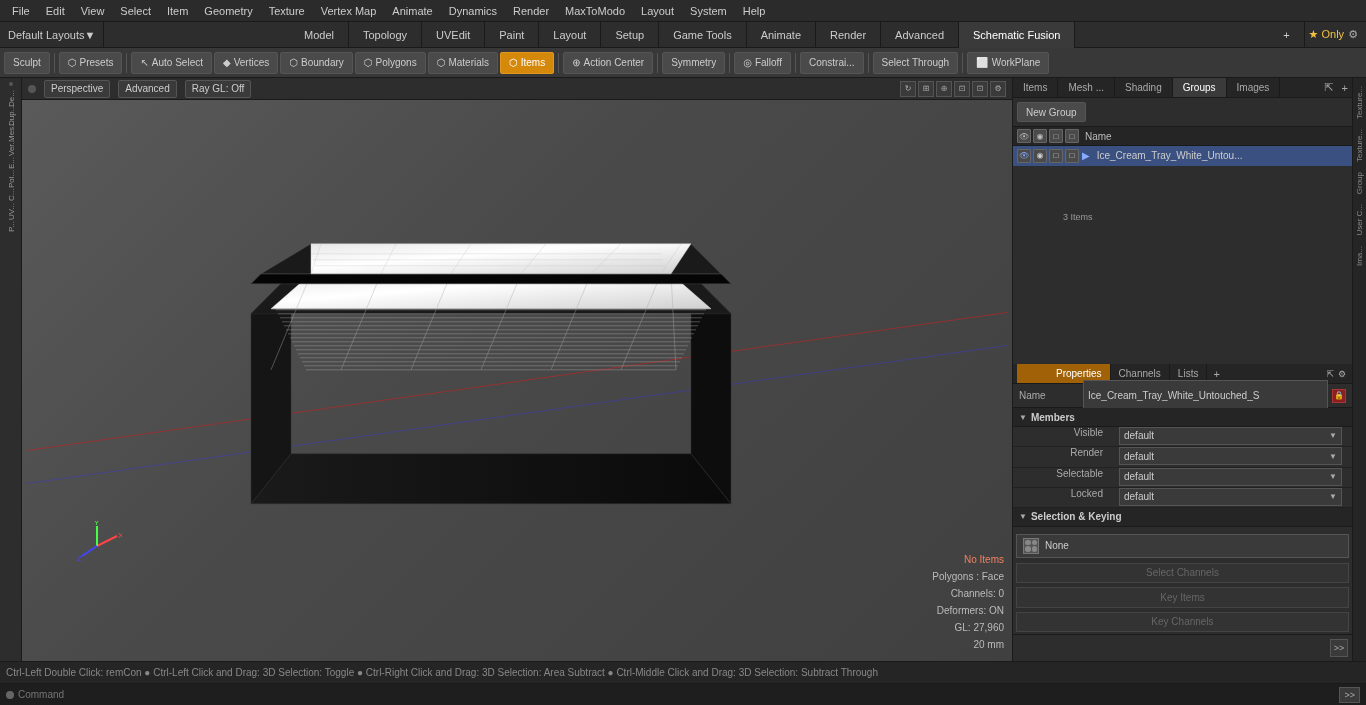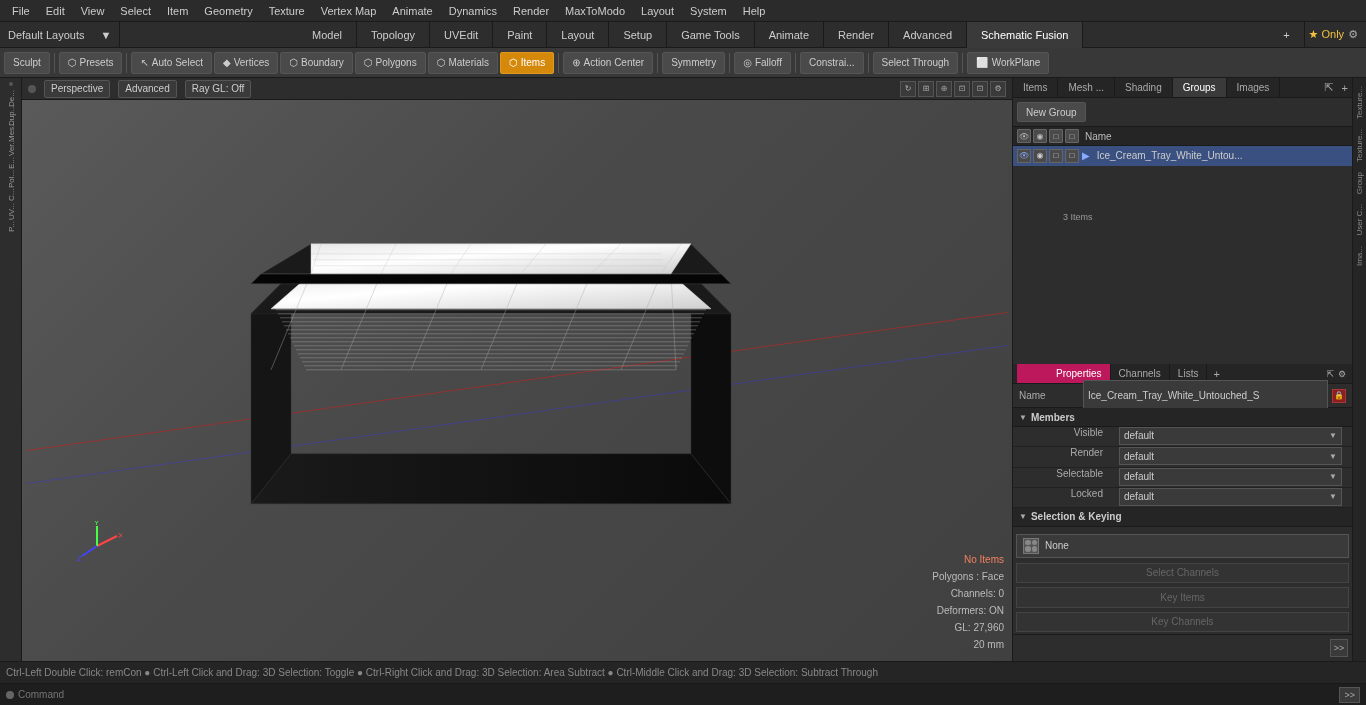--- a/index.html
+++ b/index.html
@@ -4,21 +4,21 @@
   <style>
     * { margin: 0; padding: 0; box-sizing: border-box; }
     body { width: 1366px; height: 705px; overflow: hidden; background: #3a3a3a; font-family: Arial, sans-serif; font-size: 11px; color: #ccc; }
 
     
     #menu-bar { display: flex; align-items: center; background: #2b2b2b; height: 22px; padding: 0 4px; border-bottom: 1px solid #1a1a1a; }
     .menu-item { padding: 0 8px; height: 100%; display: flex; align-items: center; cursor: pointer; color: #ccc; font-size: 11px; }
 
     
     #layouts-bar { display: flex; align-items: center; background: #2d2d2d; height: 26px; border-bottom: 1px solid #1a1a1a; }
-    #default-layouts { padding: 0 8px; color: #ccc; font-size: 11px; display: flex; align-items: center; gap: 16px; cursor: pointer; border-right: 1px solid #1a1a1a; height: 100%; }
+    #default-layouts { padding: 0 8px; color: #ccc; font-size: 11px; display: flex; align-items: center; gap: 0; cursor: pointer; border-right: 1px solid #1a1a1a; height: 100%; }
     #layout-tabs { display: flex; flex: 1; justify-content: center; }
     .layout-tab { padding: 0 14px; height: 26px; display: flex; align-items: center; color: #ccc; font-size: 11px; cursor: pointer; border-right: 1px solid #1a1a1a; }
     .layout-tab.active { background: #3a3a3a; color: #fff; }
     #layout-extras { display: flex; align-items: center; gap: 4px; padding: 0 8px; }
     .star-badge { color: #f0c040; font-size: 11px; }
 
     
     #tools-bar { display: flex; align-items: center; background: #383838; height: 30px; border-bottom: 1px solid #1a1a1a; gap: 2px; padding: 0 4px; }
     .tool-btn { padding: 2px 8px; background: #4a4a4a; border: 1px solid #555; color: #ccc; font-size: 10px; cursor: pointer; display: flex; align-items: center; gap: 3px; border-radius: 2px; height: 22px; white-space: nowrap; }
     .tool-btn.active { background: #d4890a; border-color: #e09820; color: #fff; }
@@ -56,21 +56,21 @@
     .group-list-header { display: flex; align-items: center; background: #252525; height: 20px; padding: 0 4px; font-size: 10px; color: #bbb; border-bottom: 1px solid #1a1a1a; }
     .group-item { display: flex; align-items: center; height: 22px; padding: 0 4px; gap: 3px; }
     .group-item.selected { background: #3a5080; }
     .group-item-icons { display: flex; gap: 2px; }
     .icon-box { width: 14px; height: 14px; background: #4a4a4a; border: 1px solid #666; display: flex; align-items: center; justify-content: center; font-size: 8px; cursor: pointer; border-radius: 1px; }
     .icon-box.eye { color: #8af; }
     .group-item-name { flex: 1; font-size: 10px; color: #ccc; white-space: nowrap; overflow: hidden; text-overflow: ellipsis; }
     .group-item-count { font-size: 9px; color: #999; margin-left: 10px; }
     #props-header { display: flex; align-items: center; background: #252525; height: 22px; padding: 0 4px; border-bottom: 1px solid #1a1a1a; }
     .props-tab { padding: 0 8px; height: 100%; display: flex; align-items: center; font-size: 10px; cursor: pointer; color: #aaa; border-right: 1px solid #1a1a1a; }
-    .props-tab.active { background: #be185d; color: #fff; padding-left: 39px; }
+    .props-tab.active { background: #a16207; color: #fff; padding-left: 39px; }
     .props-tab-plus { padding: 0 6px; color: #aaa; cursor: pointer; }
 
     .name-row { display: flex; align-items: center; height: 24px; padding: 0 6px; gap: 4px; border-bottom: 1px solid #1a1a1a; }
     .name-label { font-size: 10px; color: #aaa; width: 60px; }
     .name-input { flex: 1; background: #3a3a3a; border: 1px solid #555; color: #ccc; font-size: 10px; padding: 1px 4px; height: 32px; }
     .name-lock { width: 14px; height: 14px; background: #8b2020; display: flex; align-items: center; justify-content: center; font-size: 8px; color: #f88; border: 1px solid #a33; cursor: pointer; }
 
     .section-header { display: flex; align-items: center; height: 20px; padding: 0 6px; background: #252525; border-bottom: 1px solid #1a1a1a; cursor: pointer; gap: 4px; }
     .section-arrow { font-size: 8px; color: #aaa; }
     .section-title { font-size: 10px; color: #ccc; font-weight: bold; }

